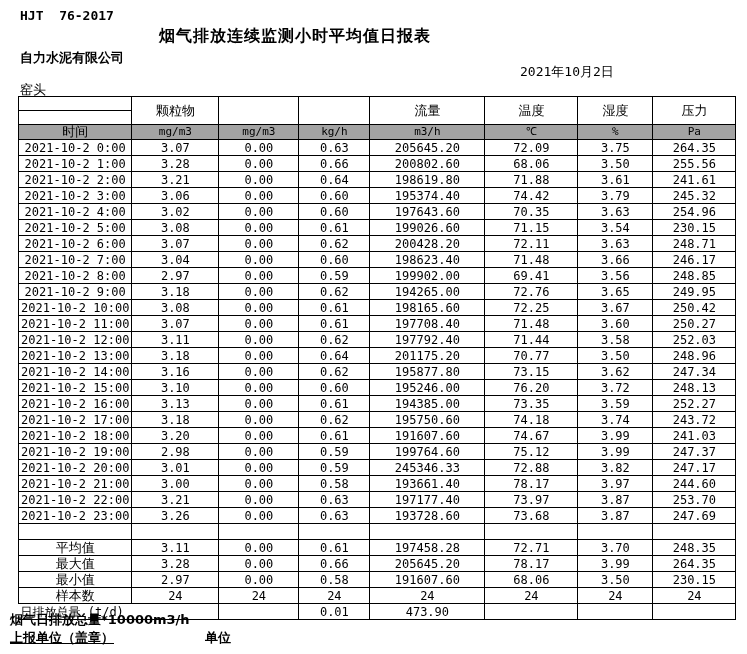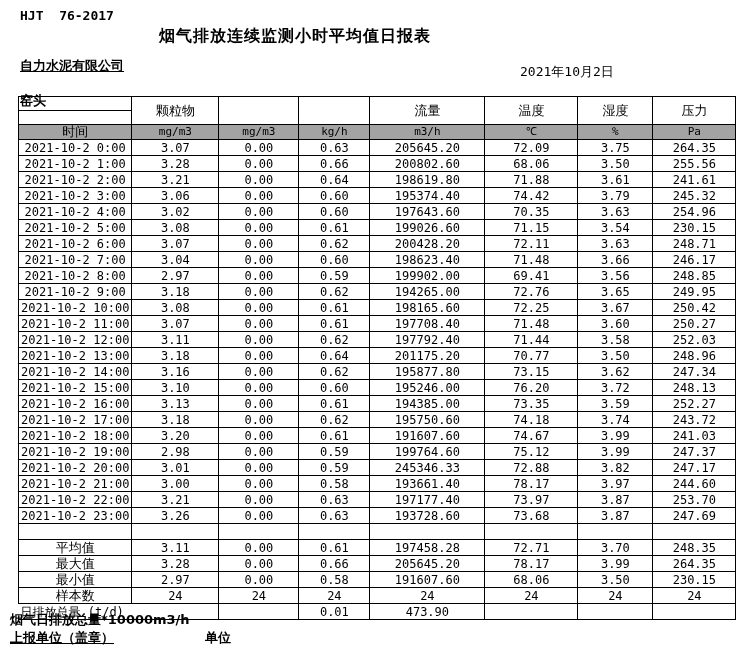--- a/index.html
+++ b/index.html
@@ -8,22 +8,22 @@
     font-family:"DejaVu Sans", sans-serif;color:#000;overflow:hidden;
   }
   .std-code{
     position:absolute;left:20px;top:8px;font-weight:bold;font-size:13px;
     font-family:"DejaVu Sans Mono", monospace;white-space:pre;
   }
   .title{
     position:absolute;top:26px;left:0;width:550px;text-align:center;
     font-weight:bold;font-size:16px;letter-spacing:1px;margin-left:20px;
   }
-  .company{position:absolute;left:20px;top:57px;font-weight:bold;font-size:13px;text-decoration:underline;}
-  .station{position:absolute;left:20px;top:92px;font-weight:bold;font-size:13px;}
+  .company{position:absolute;left:20px;top:49px;font-weight:bold;font-size:13px;}
+  .station{position:absolute;left:20px;top:81px;font-weight:normal;font-size:13px;}
   .rpt-date{position:absolute;left:520px;top:63px;font-size:13px;font-family:"DejaVu Sans Mono", monospace;}
   table.report{
     position:absolute;left:18px;top:96px;border-collapse:collapse;table-layout:fixed;
   }
   table.report td{
     border:1px solid #000;padding:0 2px;height:15px;text-align:center;
     font-size:12px;font-family:"DejaVu Sans Mono", monospace;
     white-space:nowrap;overflow:hidden;line-height:14px;
   }
   tr.hrow td{height:13px;font-size:13px;}

